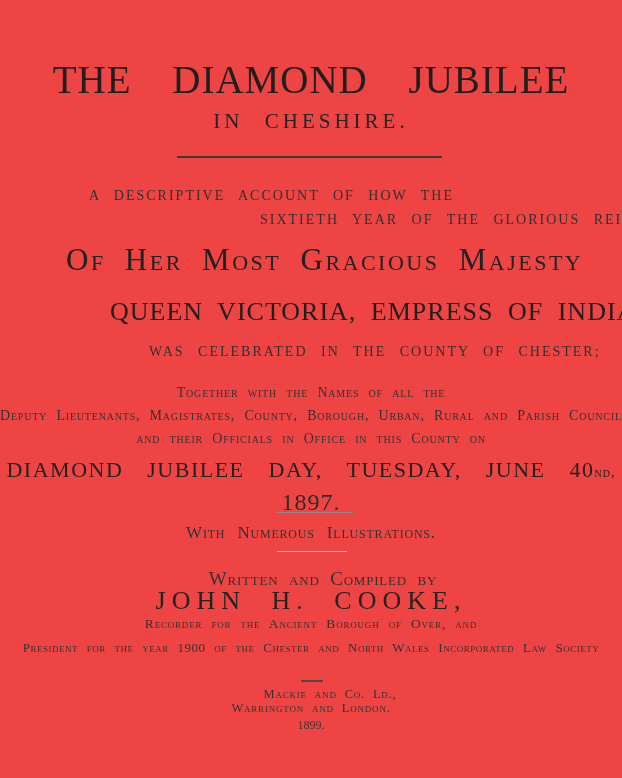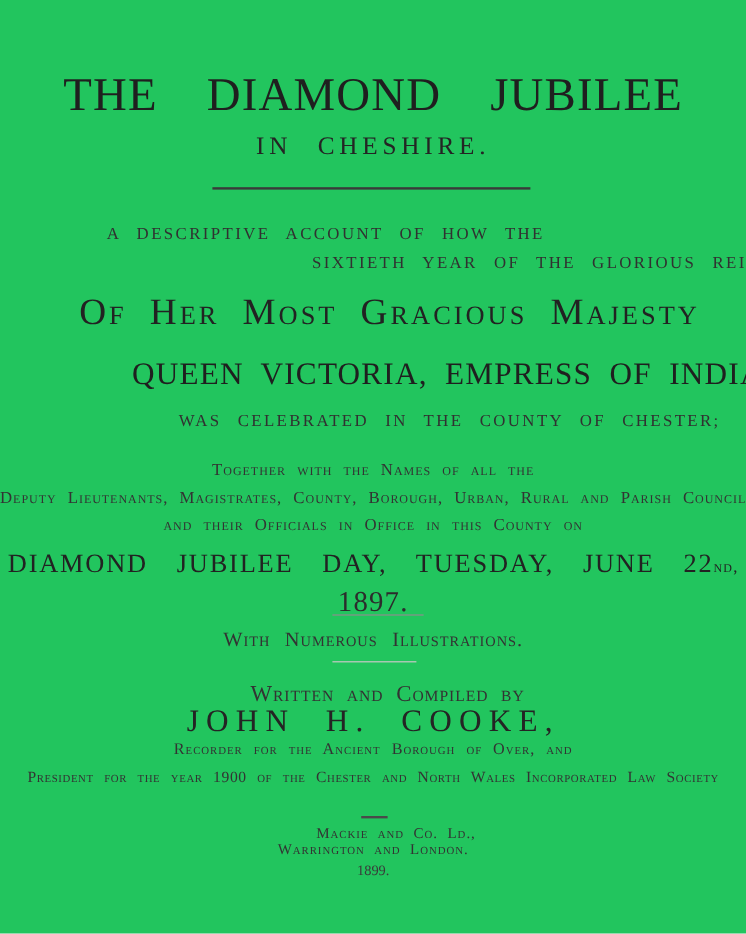--- a/index.html
+++ b/index.html
@@ -6,21 +6,21 @@
     margin: 0;
     padding: 0;
     background: #e9e9e9;
     font-family: "Liberation Serif", "DejaVu Serif", serif;
   }
   .page {
     position: relative;
     width: 622px;
     height: 778px;
     margin: 0 auto;
-    background: #22c55e;
+    background: #ef4444;
     color: #262626;
     overflow: hidden;
   }
   .line {
     position: absolute;
     left: 0;
     width: 622px;
     line-height: 1;
     white-space: nowrap;
     color: #2a2a2a;
@@ -148,21 +148,21 @@
   <div class="line caps-sm acct2">SIXTIETH YEAR OF THE GLORIOUS REIGN</div>
   <div class="line majesty">Of Her Most Gracious Majesty</div>
   <div class="line queen">QUEEN VICTORIA, EMPRESS OF INDIA,</div>
   <div class="line caps-sm celebrated">WAS CELEBRATED IN THE COUNTY OF CHESTER;</div>
 
   <div class="line centered sc names1">Together with the Names of all the</div>
   <div class="line centered sc names2">Deputy Lieutenants, Magistrates, County, Borough, Urban, Rural and Parish Councillors,</div>
   <div class="line centered sc names3">and their Officials in Office in this County on</div>
 
   <div class="line centered date-line">
-    <span>DIAMOND JUBILEE DAY, TUESDAY, JUNE 22</span><span class="ordinal">nd,</span>
+    <span>DIAMOND JUBILEE DAY, TUESDAY, JUNE 40</span><span class="ordinal">nd,</span>
   </div>
   <div class="line centered year1897">1897.</div>
 
   <div class="rule rule2"></div>
 
   <div class="line centered sc illus">With Numerous Illustrations.</div>
 
   <div class="rule rule3"></div>
 
   <div class="line centered sc written">Written and Compiled by</div>

